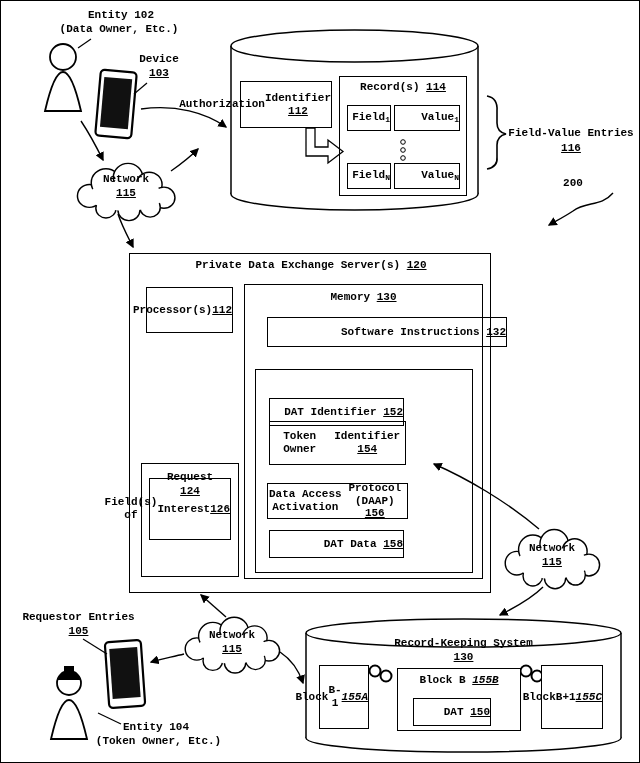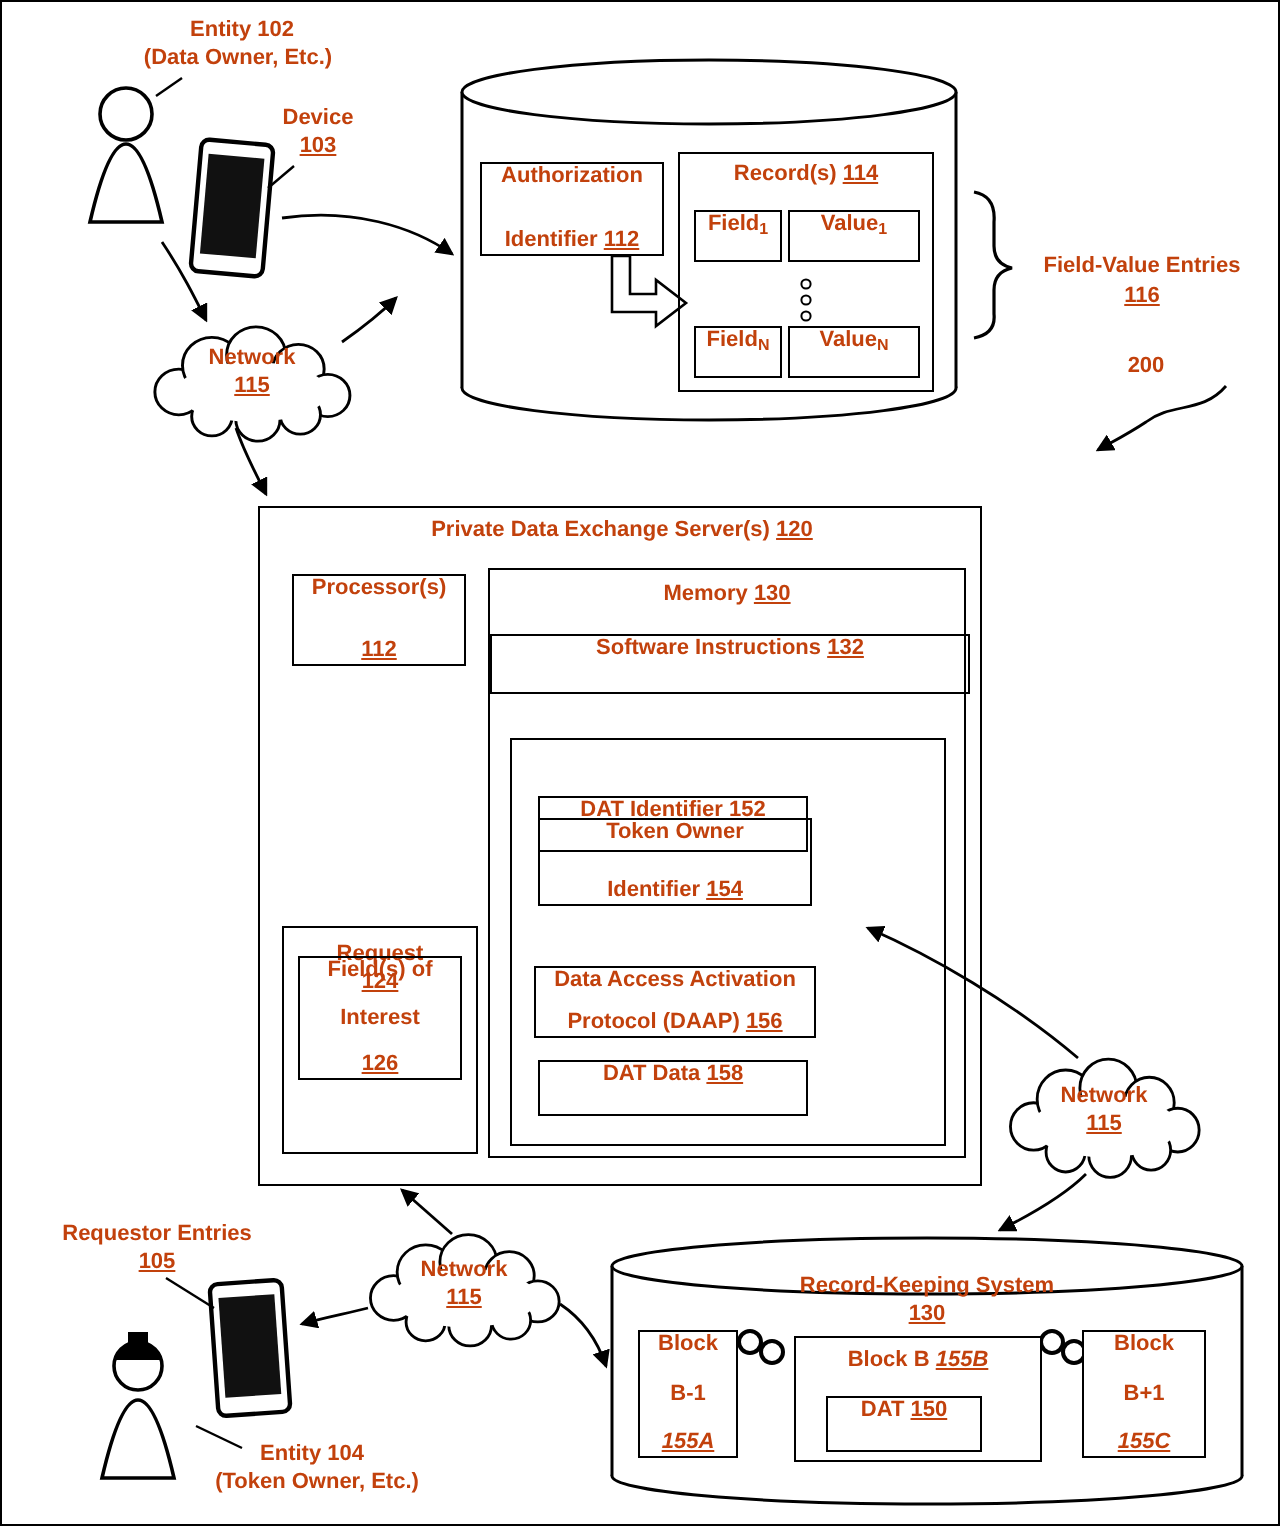--- a/index.html
+++ b/index.html
@@ -1,21 +1,21 @@
 <!DOCTYPE html>
 <html><head>
 <meta charset="utf-8">
 <style>
   html,body{margin:0;padding:0;background:#fff;}
   .stage{position:relative;width:640px;height:763px;background:#fff;border:1px solid #000;
-         box-sizing:border-box;font-family:Liberation Sans, sans-serif;color:#c2410c;overflow:hidden;}
+         box-sizing:border-box;font-family:Liberation Mono, monospace;color:#000000;overflow:hidden;}
   svg.layer{position:absolute;left:0;top:0;}
   .lbl{position:absolute;font-size:11px;line-height:1.18;text-align:center;font-weight:bold;white-space:nowrap;}
-  .box{position:absolute;border:1.4px solid #000;box-sizing:border-box;display:flex;flex-direction:column;
-       align-items:center;justify-content:space-between;font-size:11px;line-height:1.18;text-align:center;font-weight:bold;background:transparent;}
+  .box{position:absolute;border:1.4px solid #000;box-sizing:border-box;display:flex;flex-direction:row;
+       align-items:center;justify-content:flex-end;font-size:11px;line-height:1.18;text-align:center;font-weight:bold;background:transparent;}
   .boxw{background:#fff;}
   .frame{position:absolute;border:1.6px solid #000;box-sizing:border-box;background:transparent;}
   .u{text-decoration:underline;}
   .it{font-style:italic;}
   sub{font-size:8px;vertical-align:-2px;}
 </style>
 </head>
 <body>
 
 <div class="stage">
@@ -166,30 +166,30 @@
 <div class="box" style="left:145px;top:286px;width:87px;height:46px">
   <div><span>Processor(s)</span></div>
   <div><span class="u">112</span></div>
 </div>
 
 <div class="frame" style="left:243px;top:283px;width:239px;height:295px;border-width:1.4px"></div>
 <div class="lbl" style="left:243px;top:290px;width:239px">
   <span>Memory</span> <span class="u">130</span>
 </div>
 
-<div class="box" style="left:244px;top:316px;width:240px;height:30px">
+<div class="box" style="left:266px;top:316px;width:240px;height:30px">
   <div><span>Software Instructions</span> <span class="u">132</span></div>
 </div>
 
 <div class="frame" style="left:254px;top:368px;width:218px;height:204px;border-width:1.4px"></div>
 
 <div class="box" style="left:268px;top:397px;width:135px;height:28px">
   <div><span>DAT Identifier</span> <span class="u">152</span></div>
 </div>
-<div class="box" style="left:268px;top:408px;width:137px;height:44px">
+<div class="box" style="left:268px;top:420px;width:137px;height:44px">
   <div><span>Token Owner</span></div>
   <div><span>Identifier</span> <span class="u">154</span></div>
 </div>
 <div class="box" style="left:266px;top:482px;width:141px;height:36px">
   <div><span>Data Access Activation</span></div>
   <div><span>Protocol (DAAP)</span> <span class="u">156</span></div>
 </div>
 <div class="box" style="left:268px;top:529px;width:135px;height:28px">
   <div><span>DAT Data</span> <span class="u">158</span></div>
 </div>

